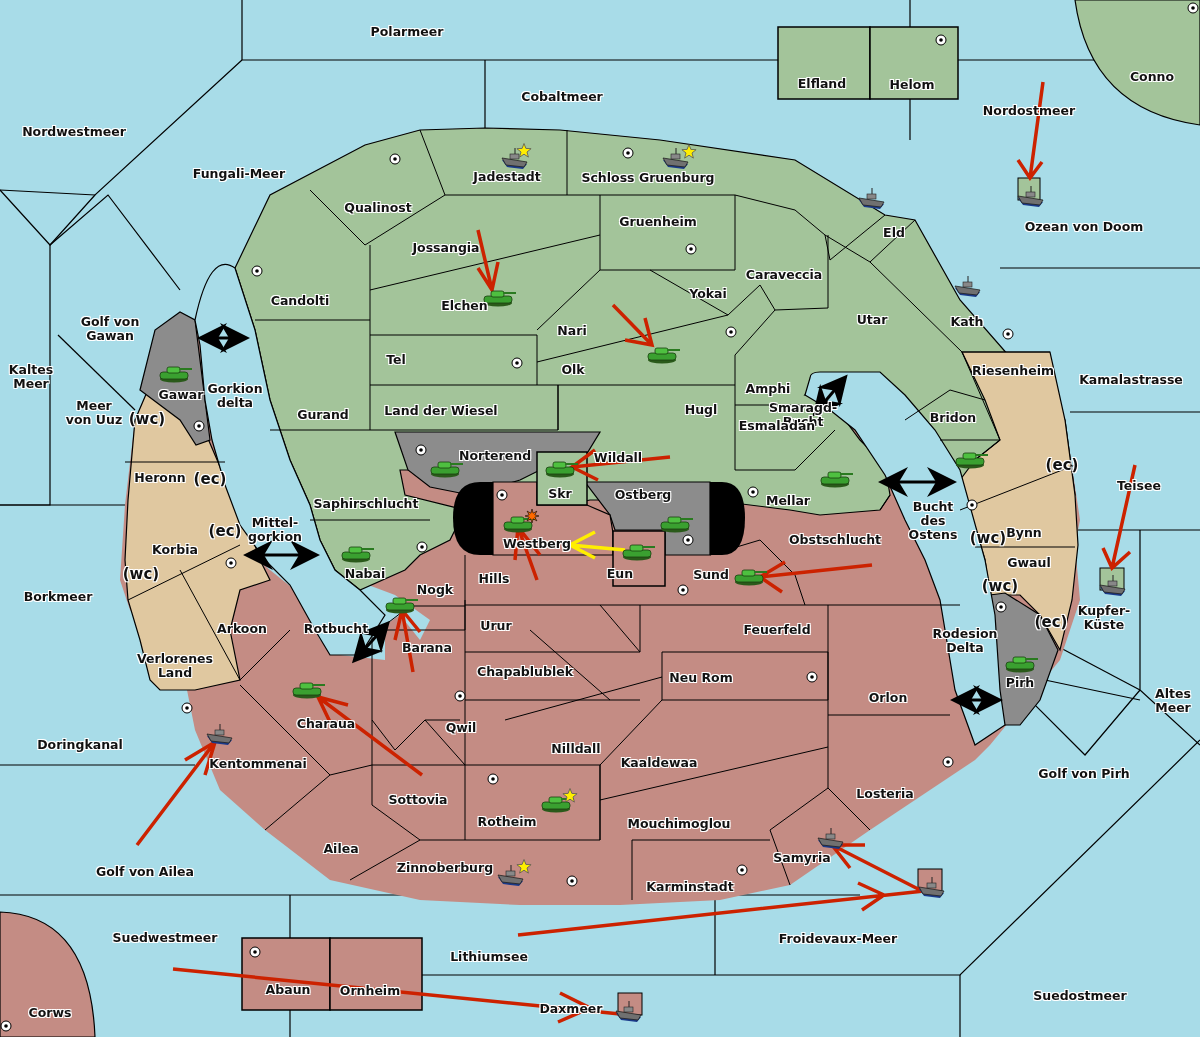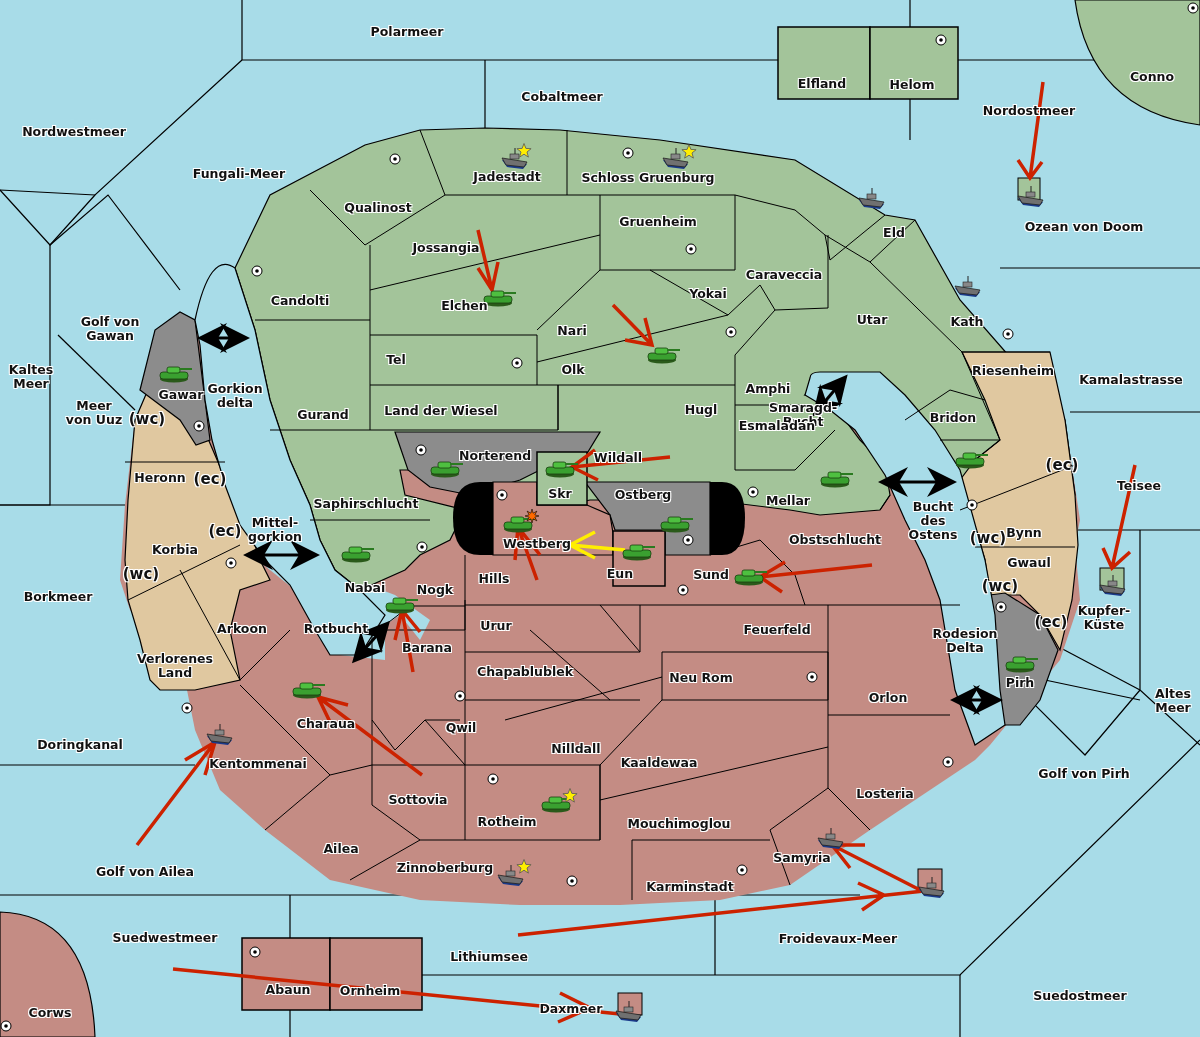--- a/index.html
+++ b/index.html
@@ -532,21 +532,21 @@
     <div class="lbl" style="left: 323px; top: 415px;">Gurand</div>
     <div class="lbl" style="left: 441px; top: 411px;">Land der Wiesel</div>
     <div class="lbl" style="left: 701px; top: 410px;">Hugl</div>
     <div class="lbl" style="left: 777px; top: 426px;">Esmaladan</div>
     <div class="lbl" style="left: 953px; top: 418px;">Bridon</div>
     <div class="lbl" style="left: 495px; top: 456px;">Norterend</div>
     <div class="lbl" style="left: 618px; top: 458px;">Wildall</div>
     <div class="lbl" style="left: 560px; top: 494px;">Skr</div>
     <div class="lbl" style="left: 788px; top: 501px;">Mellar</div>
     <div class="lbl" style="left: 366px; top: 504px;">Saphirschlucht</div>
-    <div class="lbl" style="left: 365px; top: 588px;">Nabai</div>
+    <div class="lbl" style="left: 365px; top: 574px;">Nabai</div>
     <div class="lbl" style="left: 537px; top: 544px;">Westberg</div>
     <div class="lbl" style="left: 643px; top: 495px;">Ostberg</div>
     <div class="lbl" style="left: 620px; top: 574px;">Eun</div>
     <div class="lbl" style="left: 494px; top: 579px;">Hills</div>
     <div class="lbl" style="left: 711px; top: 575px;">Sund</div>
     <div class="lbl" style="left: 835px; top: 540px;">Obstschlucht</div>
     <div class="lbl" style="left: 435px; top: 590px;">Nogk</div>
     <div class="lbl" style="left: 427px; top: 648px;">Barana</div>
     <div class="lbl" style="left: 496px; top: 626px;">Urur</div>
     <div class="lbl" style="left: 777px; top: 630px;">Feuerfeld</div>

